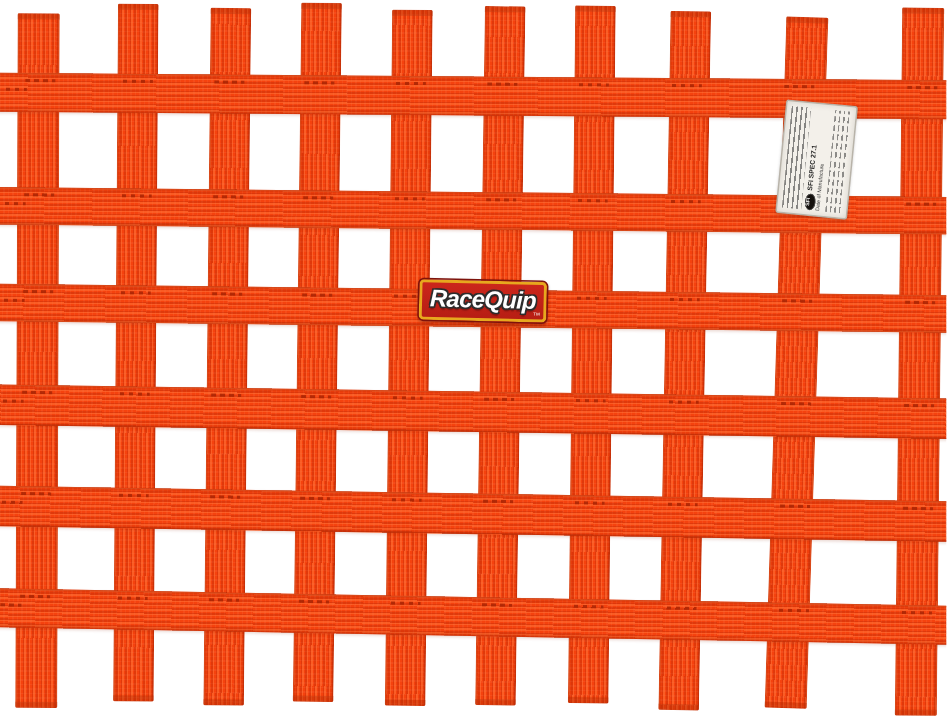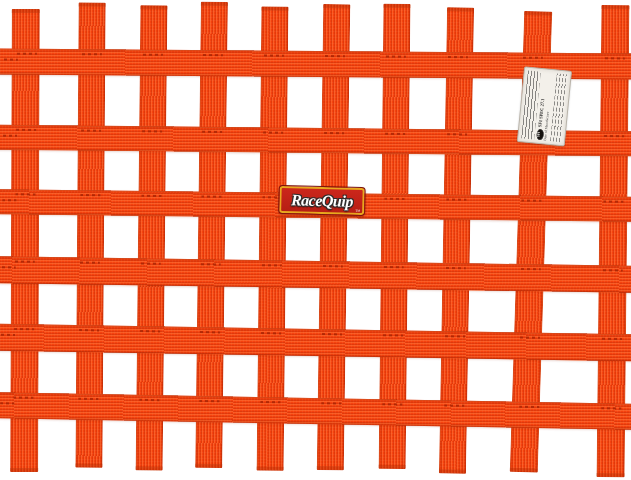--- a/index.html
+++ b/index.html
@@ -1,19 +1,19 @@
 <!DOCTYPE html>
 <html style="--bg: #ffffff; --web: #f5420e; --label-red: #cd271c; --label-gold: #e7a81e; --tag-bg: #f3f0ea;"><head>
 <meta charset="utf-8">
 <style>
   html,body{margin:0;padding:0;background:#fff;}
   .stage{
     position:relative;width:631px;height:480px;overflow:hidden;
     background:var(--bg,#ffffff);
-    font-family:Liberation Serif, serif;
+    font-family:Liberation Sans, sans-serif;
   }
   .net-rotor{
     position:absolute;inset:0;
     transform:rotate(0.6deg);
     transform-origin:50% 50%;
   }
   
   .strap-v{
     position:absolute;
     background-color:var(--web);

